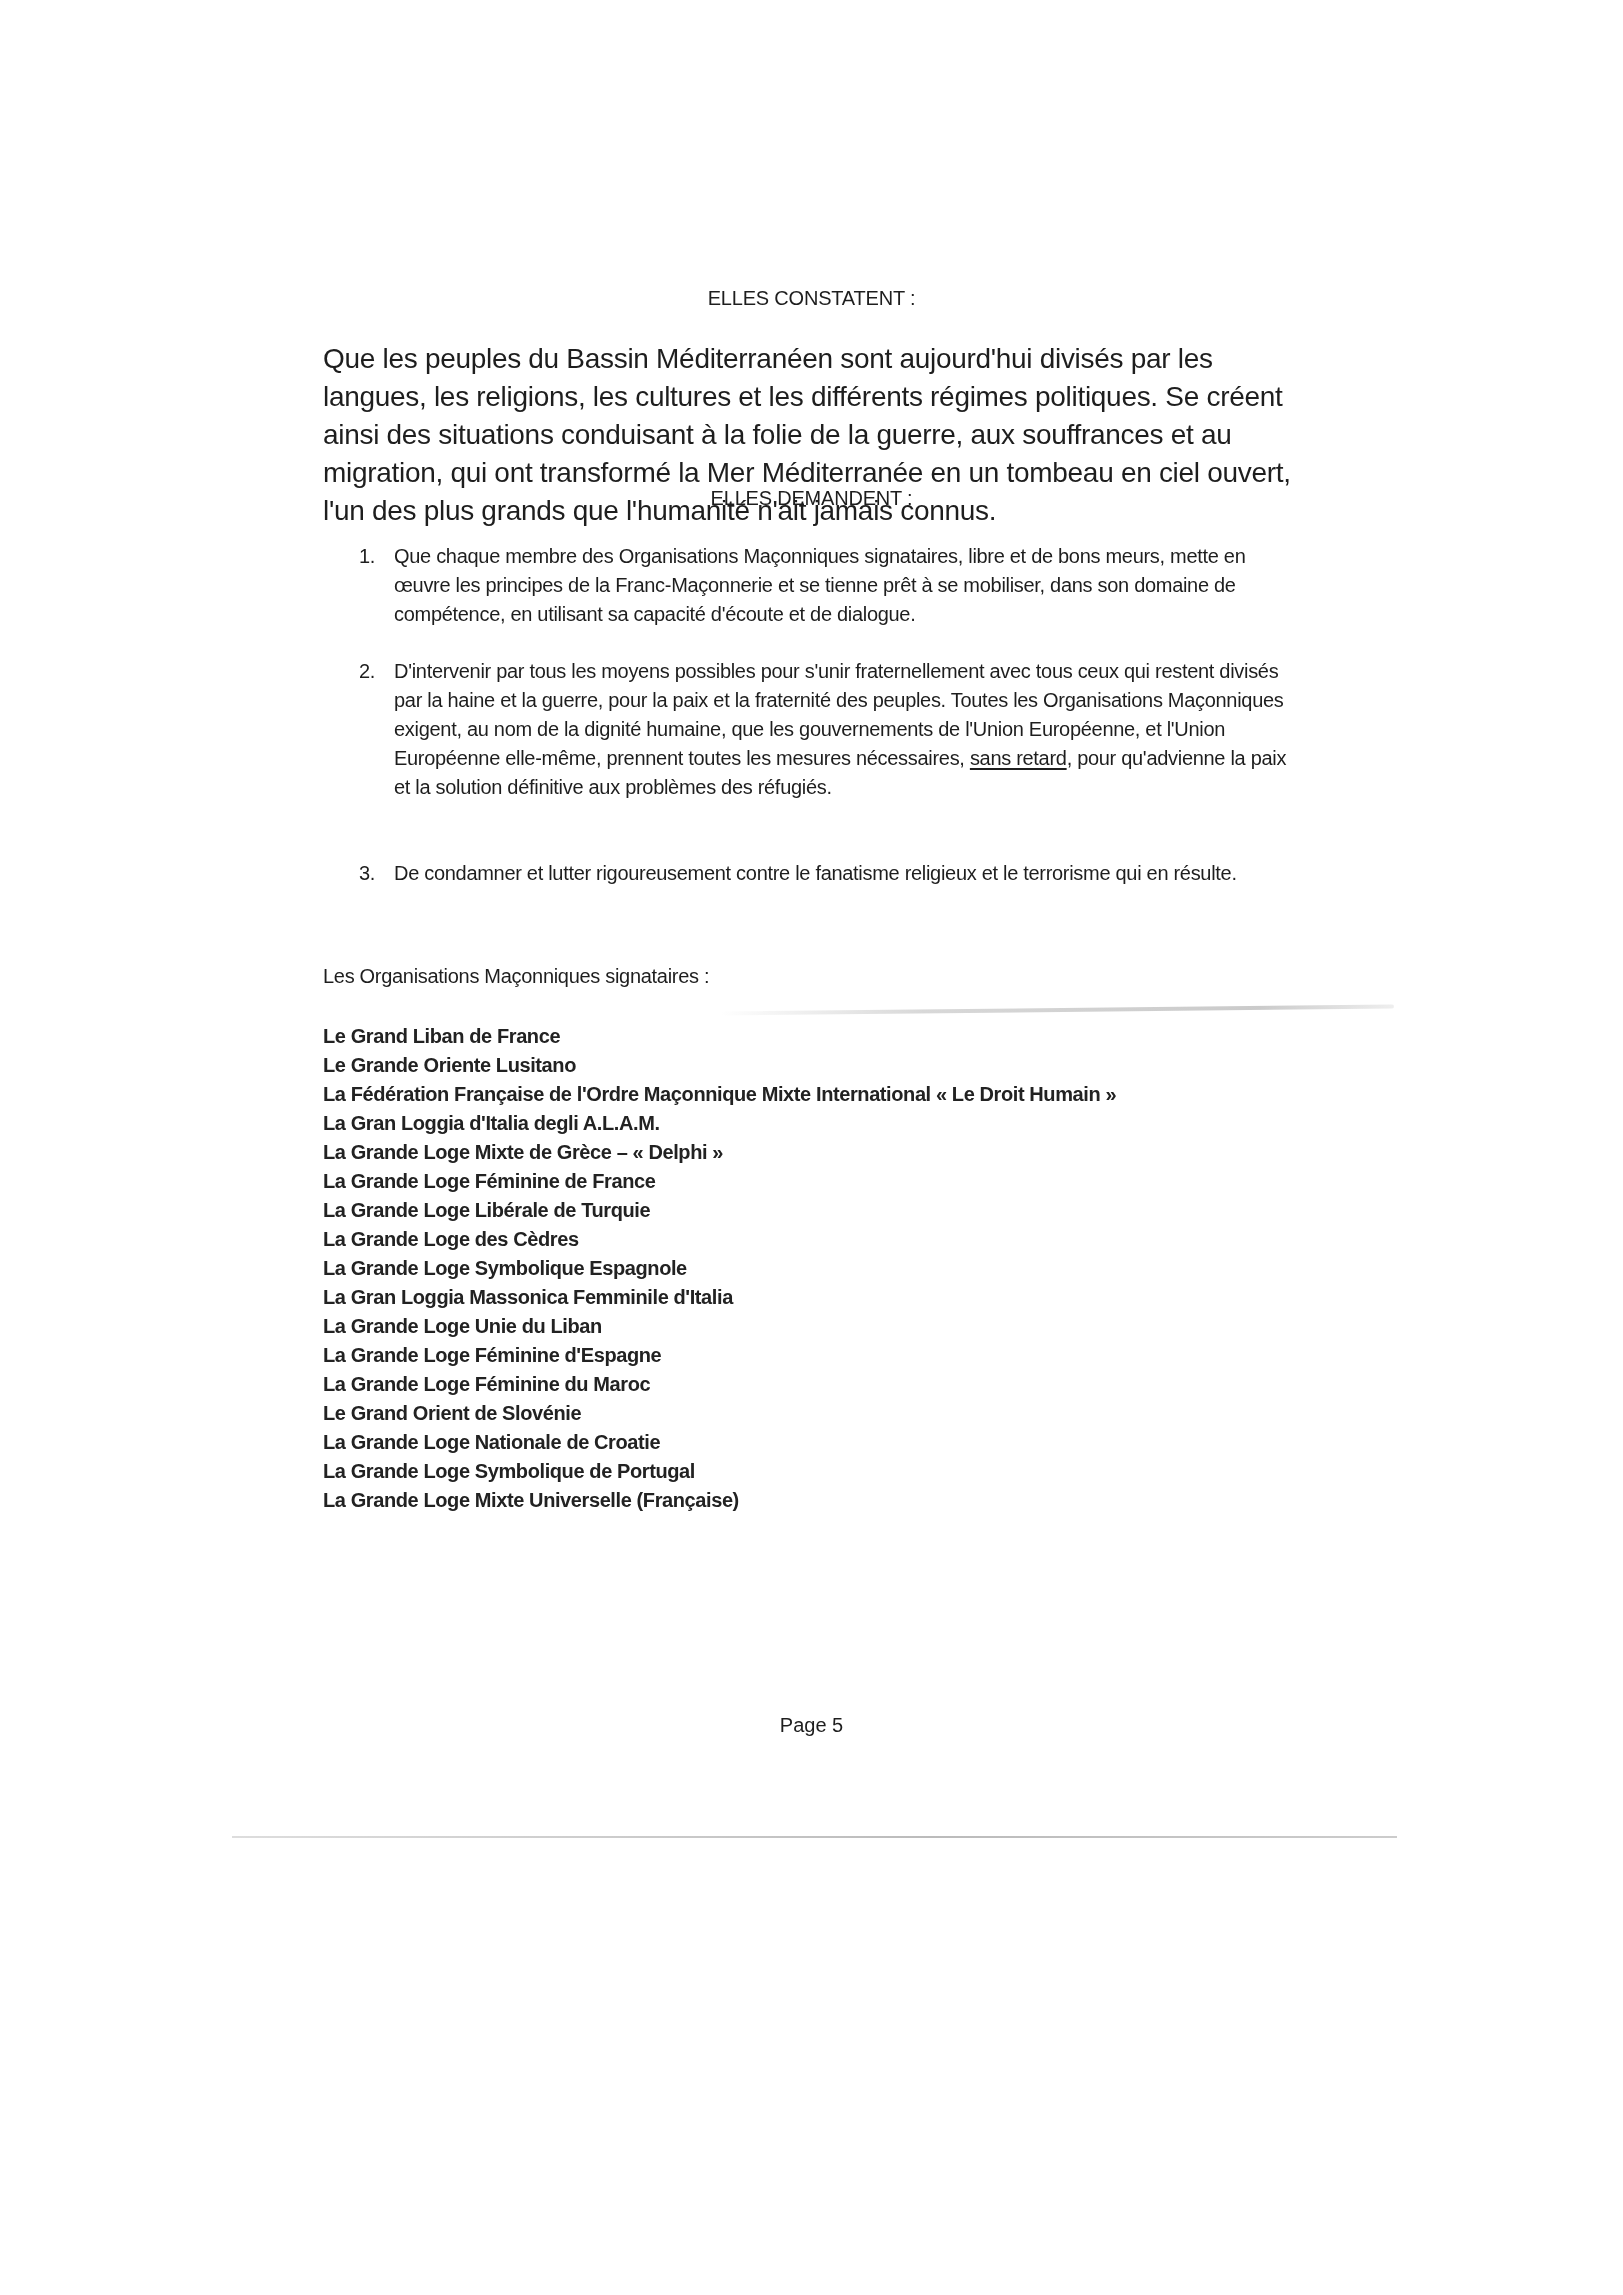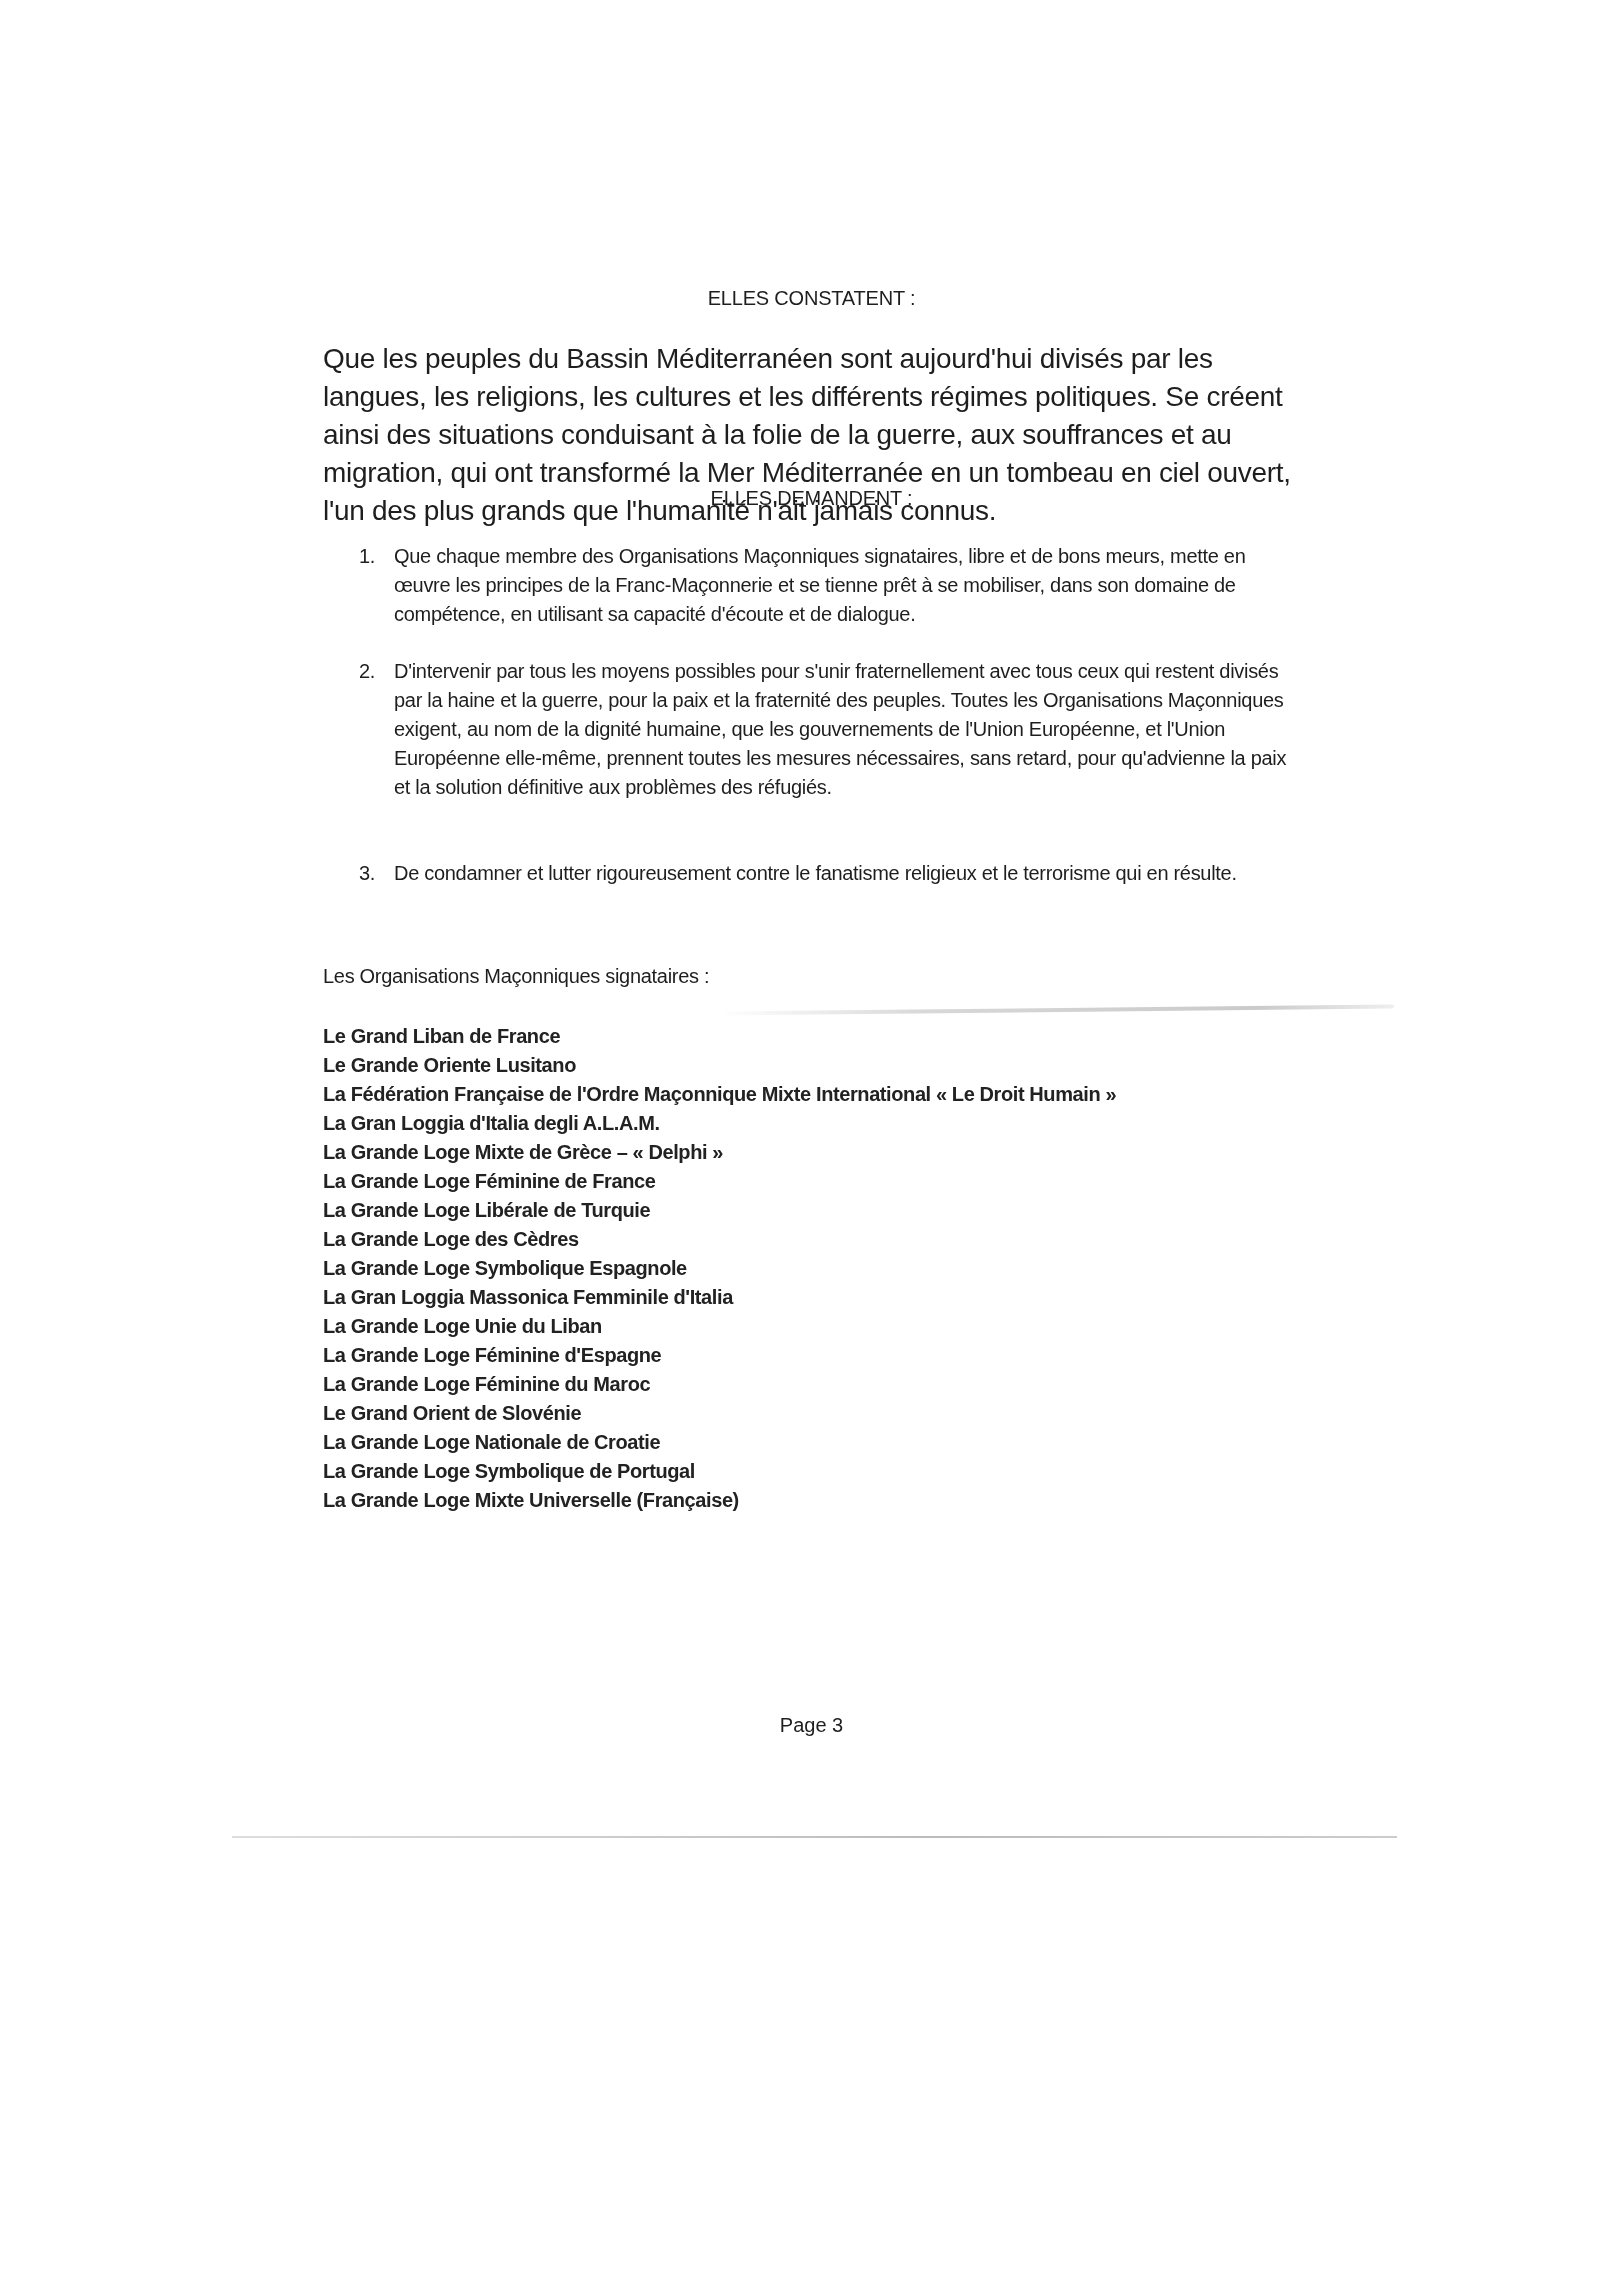--- a/index.html
+++ b/index.html
@@ -7,21 +7,21 @@
          font-family: "Liberation Sans", sans-serif; color: #1e1e1e; }
   .page { position: absolute; left: 0; top: 0; width: 1623px; height: 2295px; background: #fff; }
   .heading { position: absolute; left: 0; width: 1623px; text-align: center; font-size: 20px;
              letter-spacing: -0.2px; }
   .para { position: absolute; left: 323px; width: 968px; font-size: 28px; line-height: 38px;
           letter-spacing: -0.3px; }
   .list { position: absolute; left: 359px; width: 929px; margin: 0; padding: 0; list-style: none; }
   .list li { position: relative; padding-left: 35px; font-size: 20px; line-height: 29px;
              letter-spacing: -0.3px; }
   .list li .num { position: absolute; left: 0; top: 0; }
-  .u { text-underline-offset: 2.6px; }
+  .u { text-decoration: underline; text-underline-offset: 2.6px; }
   .sig-label { position: absolute; left: 323px; top: 965px; font-size: 20px; letter-spacing: -0.3px; }
   .smudge { position: absolute; left: 720px; top: 1008px; width: 674px; height: 3.9px;
             background: linear-gradient(90deg, rgba(200,200,200,0) 0%, rgba(190,190,190,0.6) 30%, rgba(180,180,180,0.7) 80%, rgba(200,200,200,0.3) 100%);
             transform: rotate(-0.6deg); border-radius: 2px; }
   .orgs { position: absolute; left: 323px; top: 1022px; margin: 0; padding: 0; list-style: none; }
   .orgs li { font-size: 20px; font-weight: bold; line-height: 29px; letter-spacing: -0.4px; color: #222; }
   .footer { position: absolute; left: 0; width: 1623px; top: 1714px; text-align: center; font-size: 20px; }
   .rule { position: absolute; left: 232px; top: 1836px; width: 1165px; height: 2px;
           background: linear-gradient(90deg, #ddd, #c8c8c8 40%, #bbb 60%, #ccc); }
 </style>
@@ -73,16 +73,16 @@
     <li>La Gran Loggia Massonica Femminile d'Italia</li>
     <li>La Grande Loge Unie du Liban</li>
     <li>La Grande Loge Féminine d'Espagne</li>
     <li>La Grande Loge Féminine du Maroc</li>
     <li>Le Grand Orient de Slovénie</li>
     <li>La Grande Loge Nationale de Croatie</li>
     <li>La Grande Loge Symbolique de Portugal</li>
     <li>La Grande Loge Mixte Universelle (Française)</li>
   </ul>
 
-  <div class="footer">Page 3</div>
+  <div class="footer">Page 5</div>
   <div class="rule"></div>
 </div>
 
 
 </body></html>

